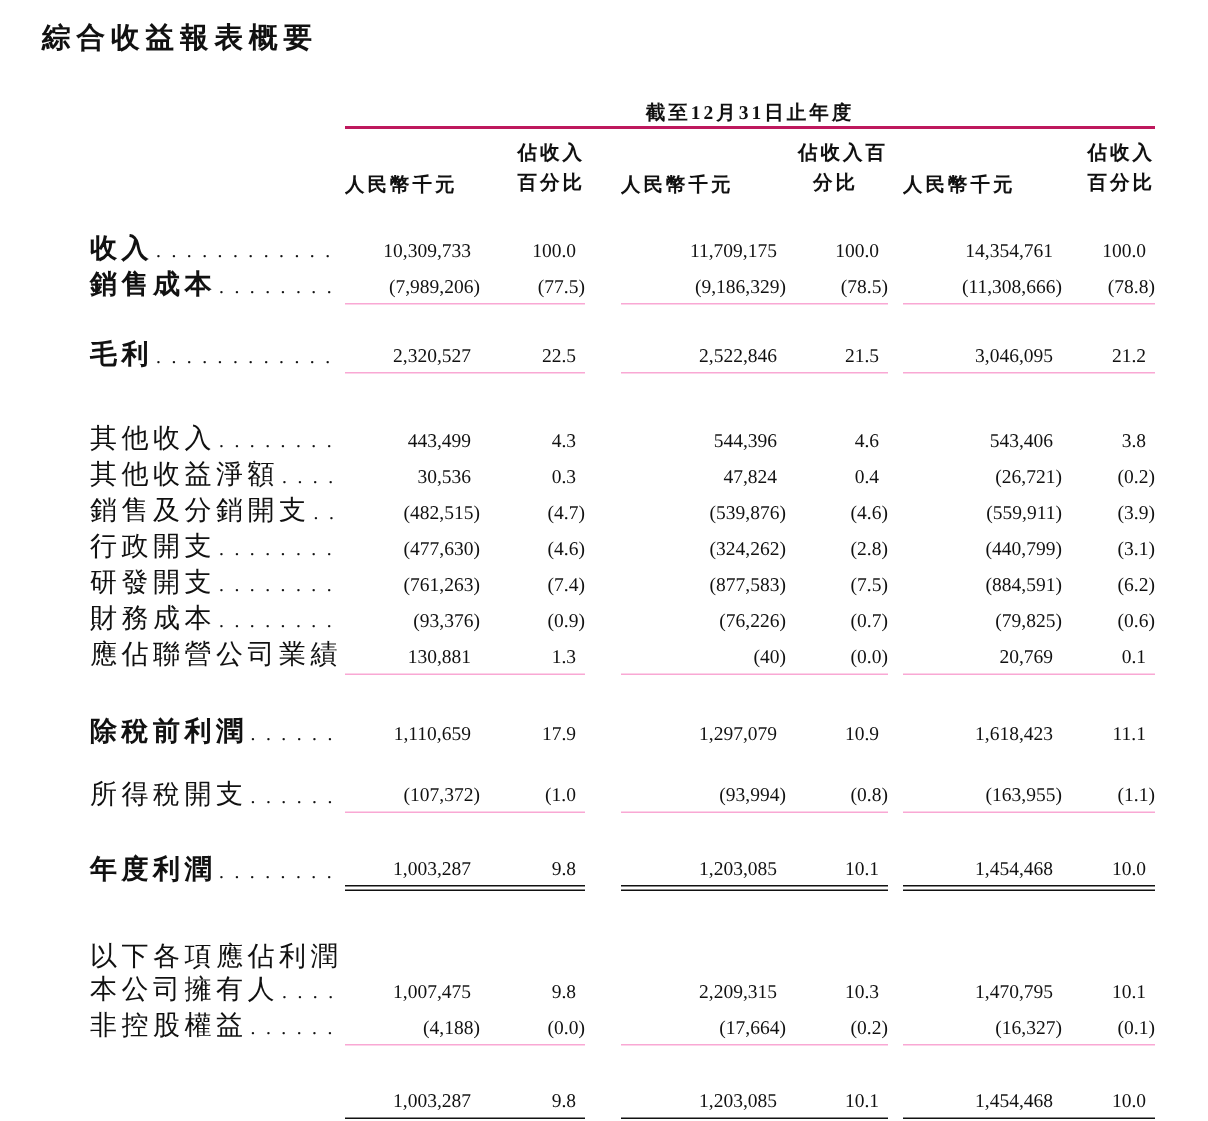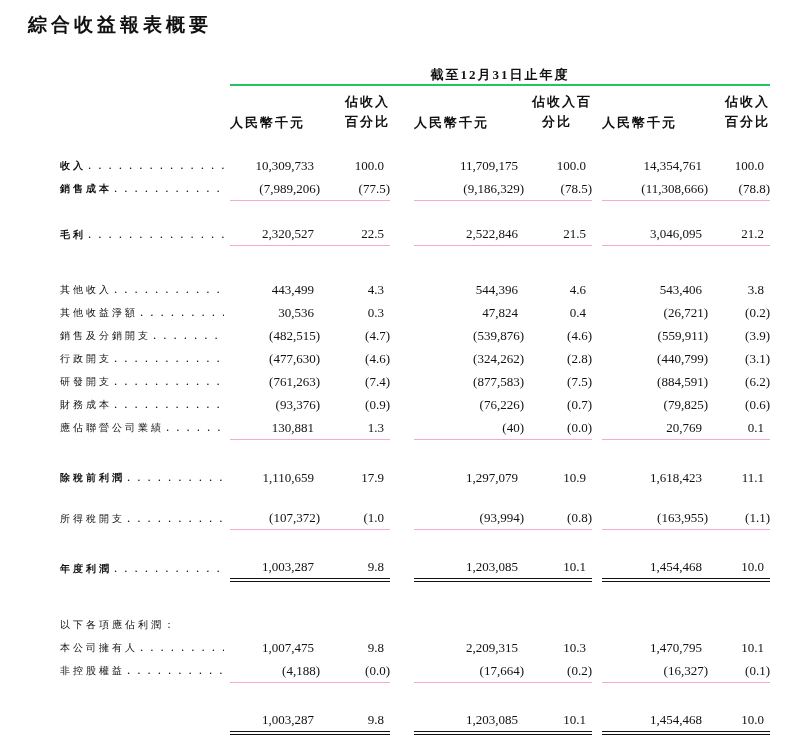--- a/index.html
+++ b/index.html
@@ -20,38 +20,38 @@
   }
   table.fin td {
     padding:0; font-size:13px; vertical-align:bottom;
     overflow:hidden; white-space:nowrap;
   }
 
   
   thead td { font-weight:bold; }
   td.spanner {
     text-align:center; letter-spacing:2px; font-size:13px;
-    border-bottom:2px solid #22c55e; padding-bottom:4px; height:22px;
+    border-bottom:2px solid #be185d; padding-bottom:4px; height:22px;
   }
   td.yr {
     text-align:center; letter-spacing:1px;
     border-bottom:1px solid #111; padding-bottom:3px; height:23px;
   }
   td.amt {
     padding-right:6px; letter-spacing:2px; height:46px;
   }
   td.pcth { text-align:right; padding-right:6px; letter-spacing:2px; height:46px; }
   td.pcth div { line-height:20px; }
   td.pcth div.c { text-align:center; padding-right:2px; }
 
   
   tr.datarow td { height:22px; line-height:22px; }
   td.lblcell { }
   .lblwrap { display:flex; align-items:baseline; padding-left:32px; padding-right:6px; }
-  .lbl-text { white-space:nowrap; letter-spacing:3px; font-size:10px; }
+  .lbl-text { white-space:nowrap; letter-spacing:3px; font-size:18px; }
   tr.bold .lbl-text { font-weight:bold; }
   .dots { flex:1 1 auto; overflow:hidden; white-space:nowrap; margin-left:2px; }
   .dots::after {
     content:"....................................................";
     letter-spacing:7px; font-size:13px;
   }
 
   td.num { text-align:right; font-size:13.5px; }
   td.num.np { padding-right:6px; }        
   td.ul  { border-bottom:1px solid #f9a8d4; }

